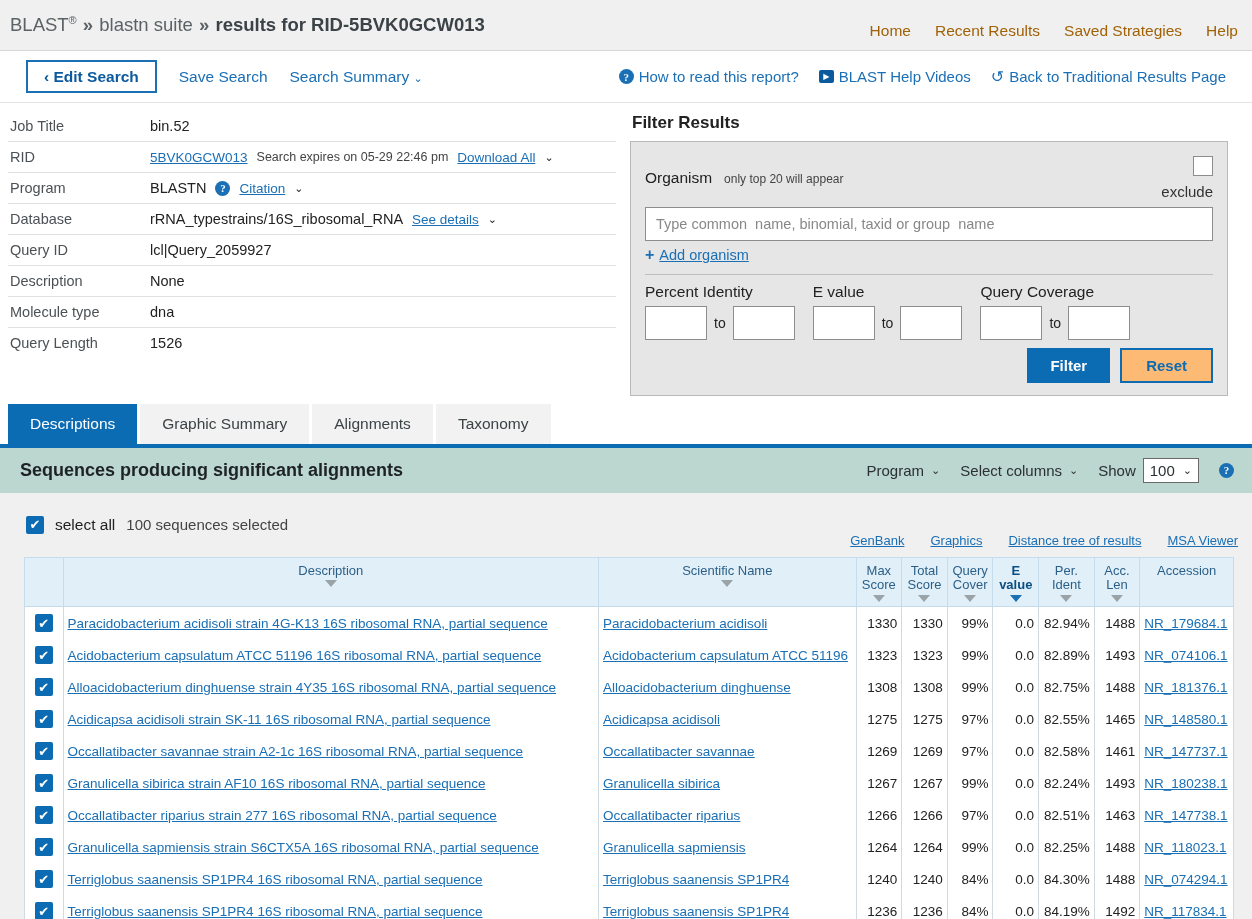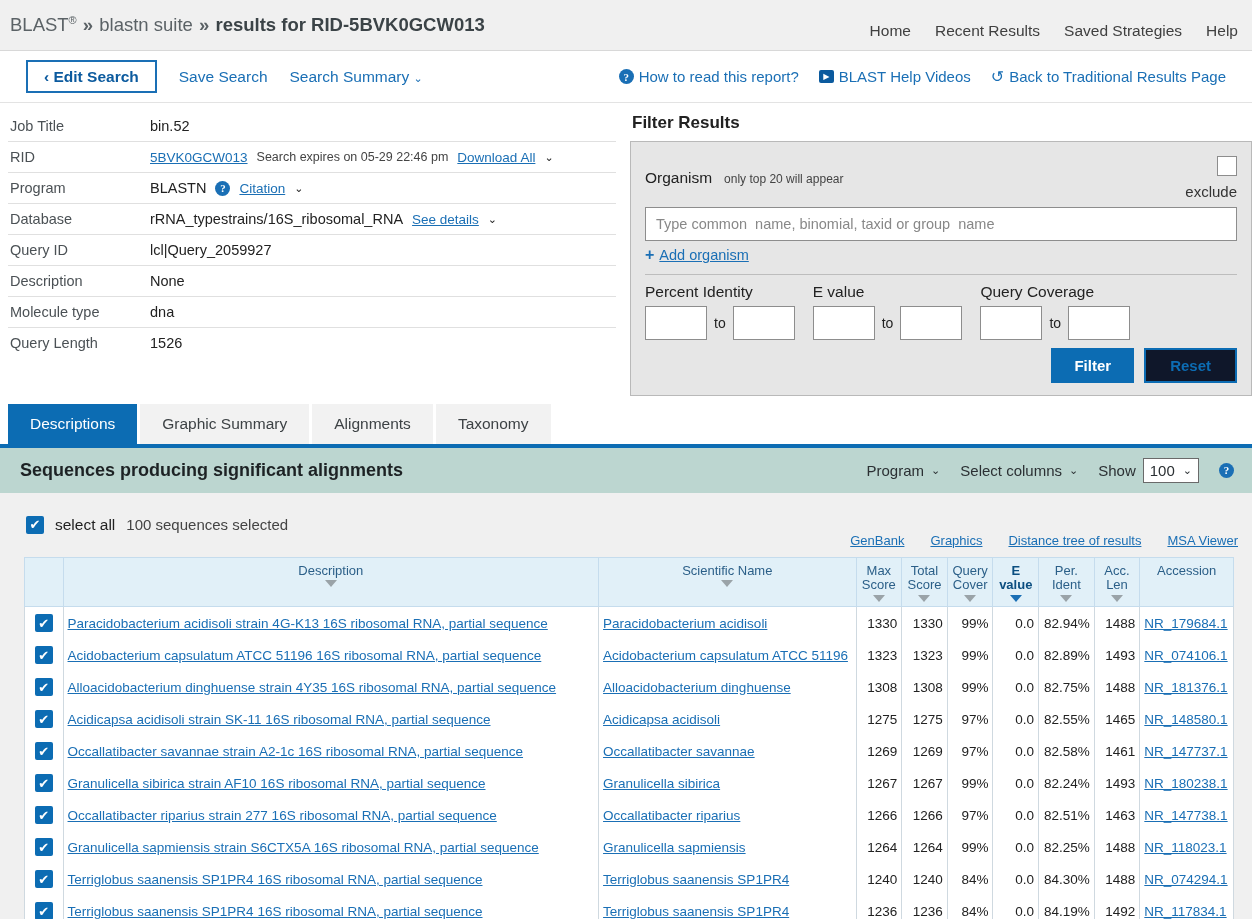--- a/index.html
+++ b/index.html
@@ -23,21 +23,21 @@
     display: flex; align-items: center;
     padding: 0 14px 0 10px;
     justify-content: space-between;
   }
   .crumbs { font-size: 18.5px; color: #5b6266; white-space: nowrap; }
   .crumbs sup { font-size: 11px; }
   .crumbs .sep { font-weight: bold; color: #5b6266; margin: 0 1px; }
   .crumbs .suite { color: #5b6266; }
   .crumbs .cur { font-weight: bold; color: #3b4347; }
   .topnav { display: flex; gap: 24px; font-size: 15.5px; }
-  .topnav a { text-decoration: none; color: #404040; margin-top: 12px; }
+  .topnav a { text-decoration: none; color: #a16207; margin-top: 12px; }
 
   
   .actionbar {
     height: 52px;
     display: flex; align-items: center;
     padding: 0 26px;
     justify-content: space-between;
     border-bottom: 1px solid #e3e3e3;
   }
   .actions-left { display: flex; align-items: center; gap: 22px; }
@@ -65,21 +65,21 @@
   .vidicon {
     display: inline-flex; align-items: center; justify-content: center;
     width: 15px; height: 13px; border-radius: 2px;
     background: #0b5a9e; color: #fff; font-size: 8px;
   }
   .reloadicon { color: #1a6fb5; font-size: 16px; }
 
   
   .cols { display: flex; padding: 0; }
   .leftcol { width: 626px; padding: 8px 10px 0 8px; }
-  .rightcol { width: 626px; padding: 10px 0 0 4px; }
+  .rightcol { width: 626px; padding: 10px 24px 0 4px; }
 
   
   table.info { width: 100%; border-collapse: collapse; }
   table.info td {
     border-bottom: 1px solid #e0e0e0;
     padding: 7px 2px 7px 2px;
     font-size: 14.5px;
     vertical-align: middle;
   }
   table.info tr:last-child td { border-bottom: none; }
@@ -116,21 +116,21 @@
   .numFields { display: flex; align-items: center; gap: 7px; }
   .numInput { width: 62px; height: 34px; border: 1px solid #8d8d8d; background: #fff; }
   .to { font-size: 14px; color: #222; }
   .btnRow { display: flex; justify-content: flex-end; gap: 10px; margin-top: 8px; }
   .btnFilter {
     background: #0c6cb3; color: #fff; border: 1px solid #0c6cb3;
     font-weight: bold; font-size: 15px; padding: 8px 22px; cursor: pointer;
     font-family: "Liberation Sans", sans-serif;
   }
   .btnReset {
-    background: #0f172a; color: #0c6cb3; border: 2px solid #0c6cb3;
+    background: #fdba74; color: #0c6cb3; border: 2px solid #0c6cb3;
     font-weight: bold; font-size: 15px; padding: 7px 24px; cursor: pointer;
     font-family: "Liberation Sans", sans-serif;
   }
 
   
   .tabsWrap { margin-top: 8px; border-bottom: 4px solid #0c6cb3; padding-left: 8px; display: flex; align-items: flex-end; gap: 3px; }
   .tab {
     padding: 12px 22px; font-size: 15.5px; color: #3d4245;
     background: #f2f2f2; cursor: pointer; line-height: 1;
   }

